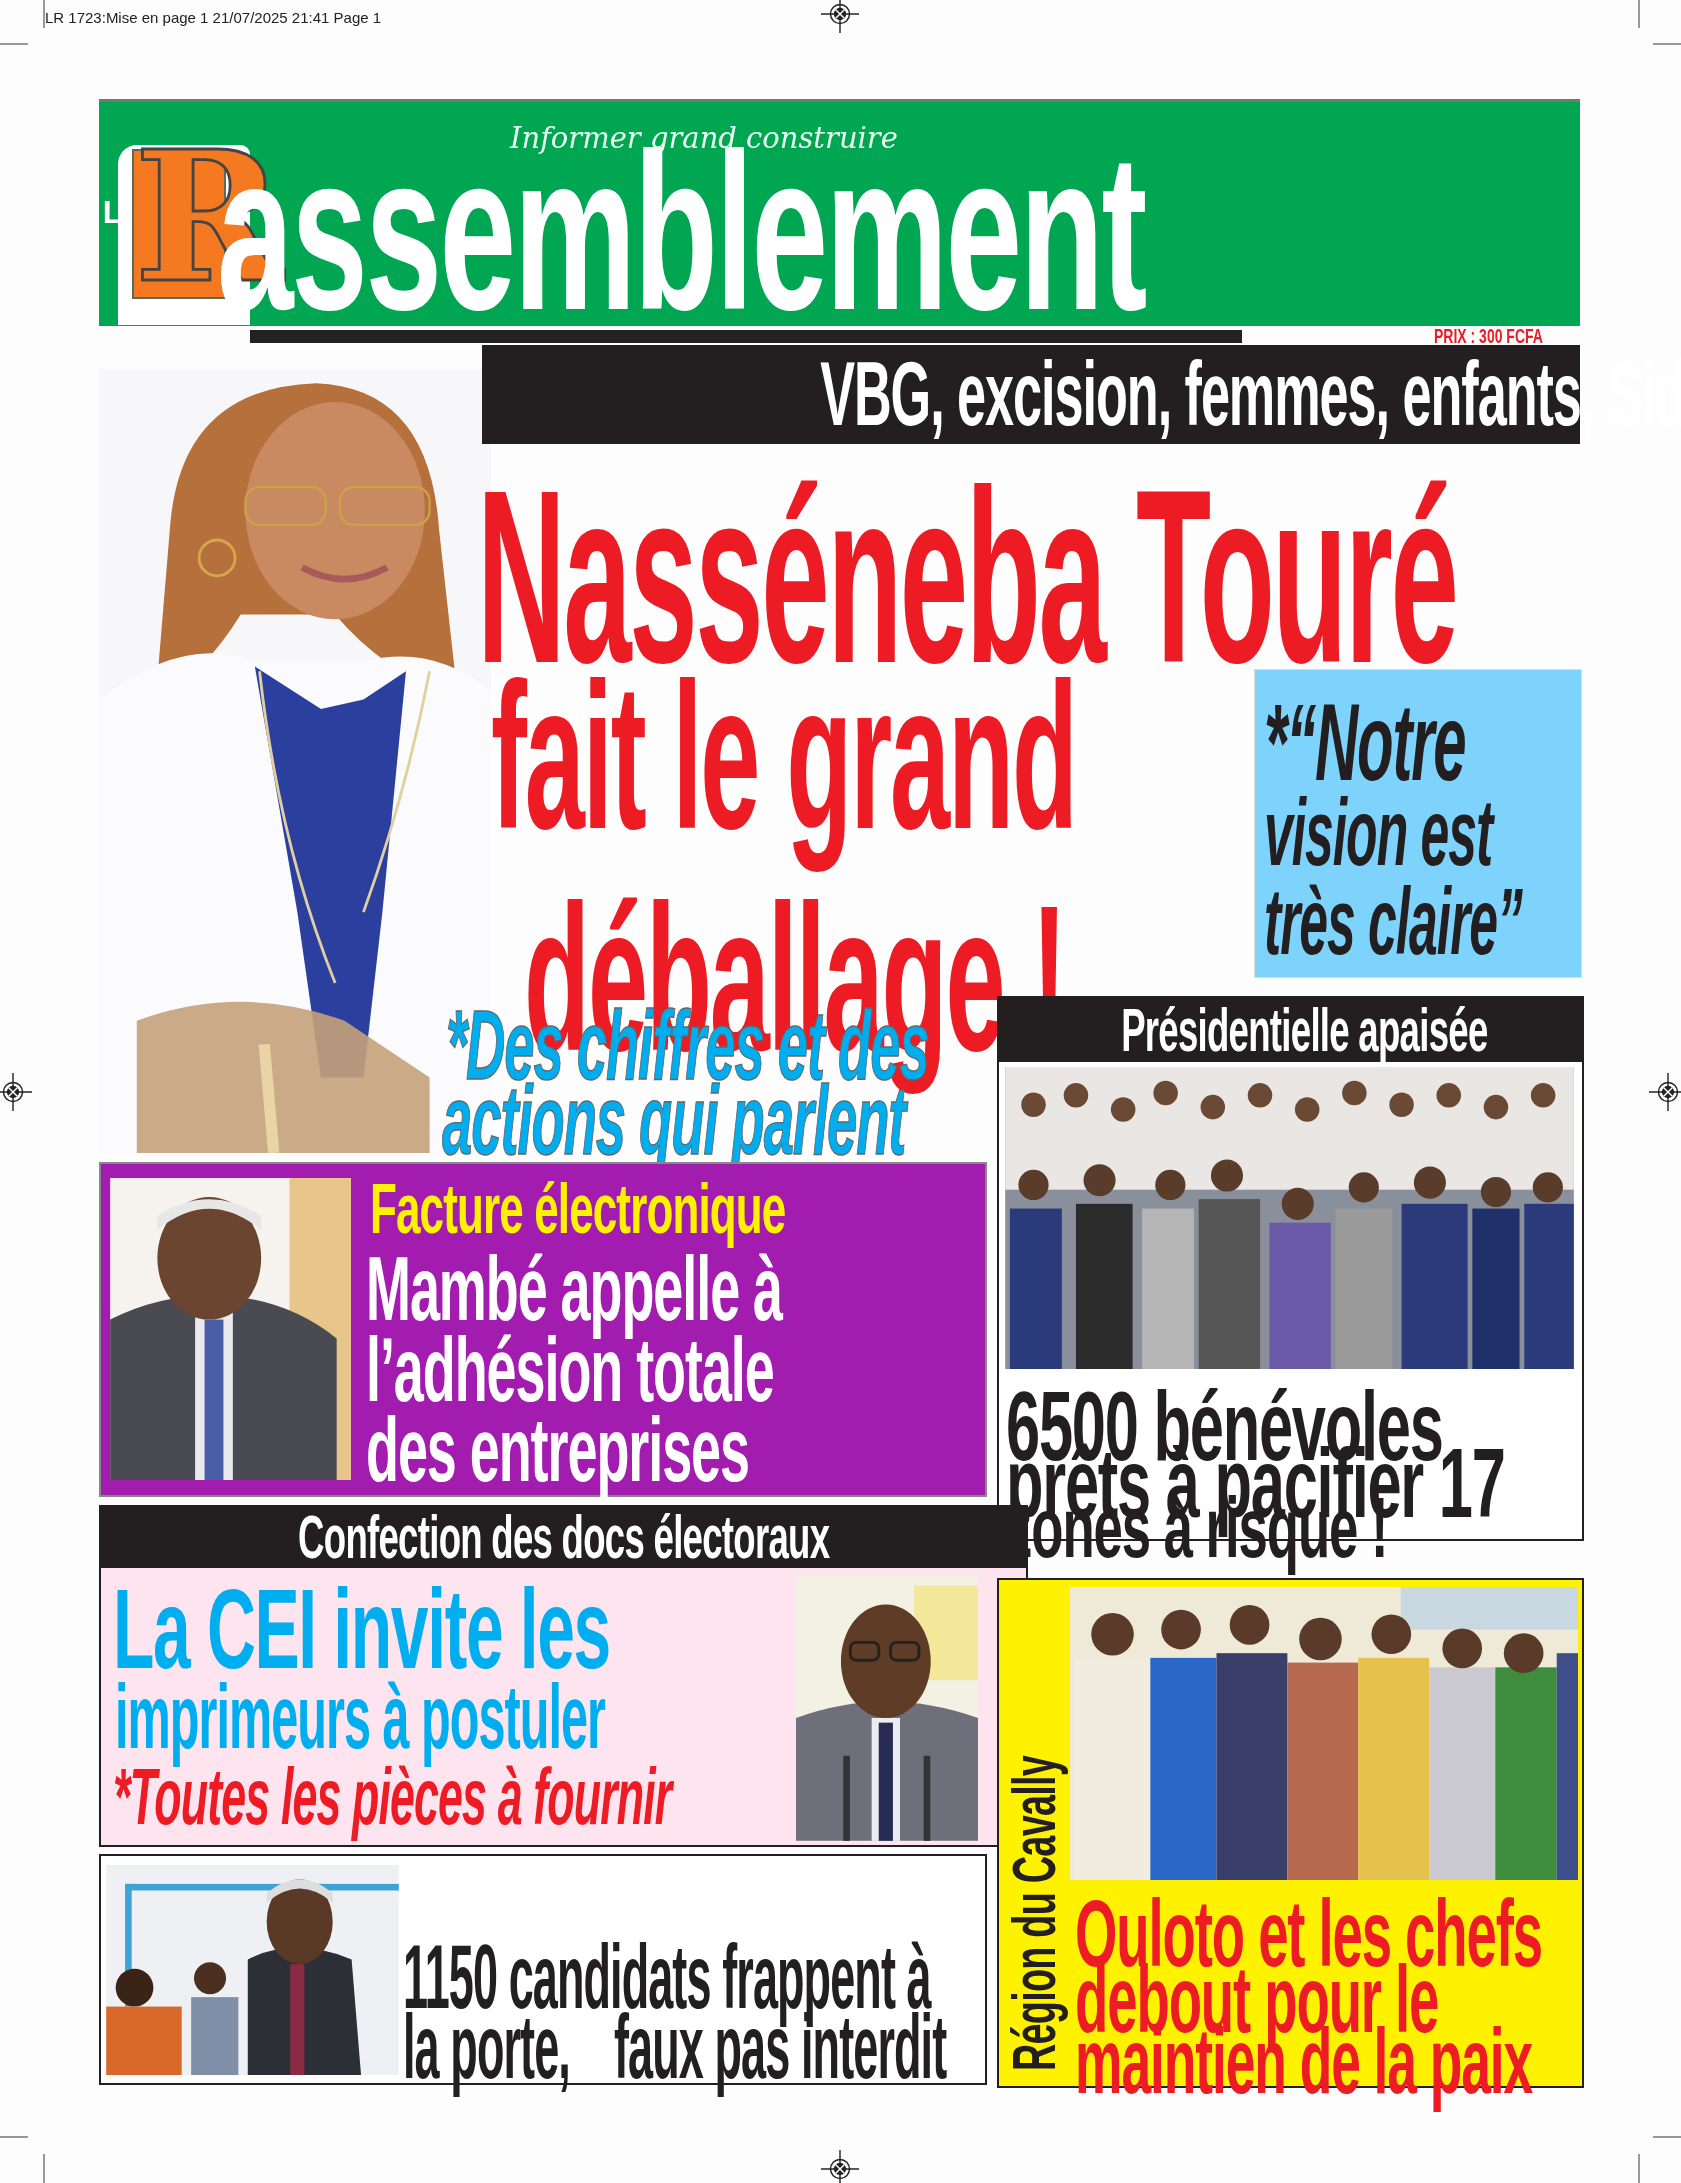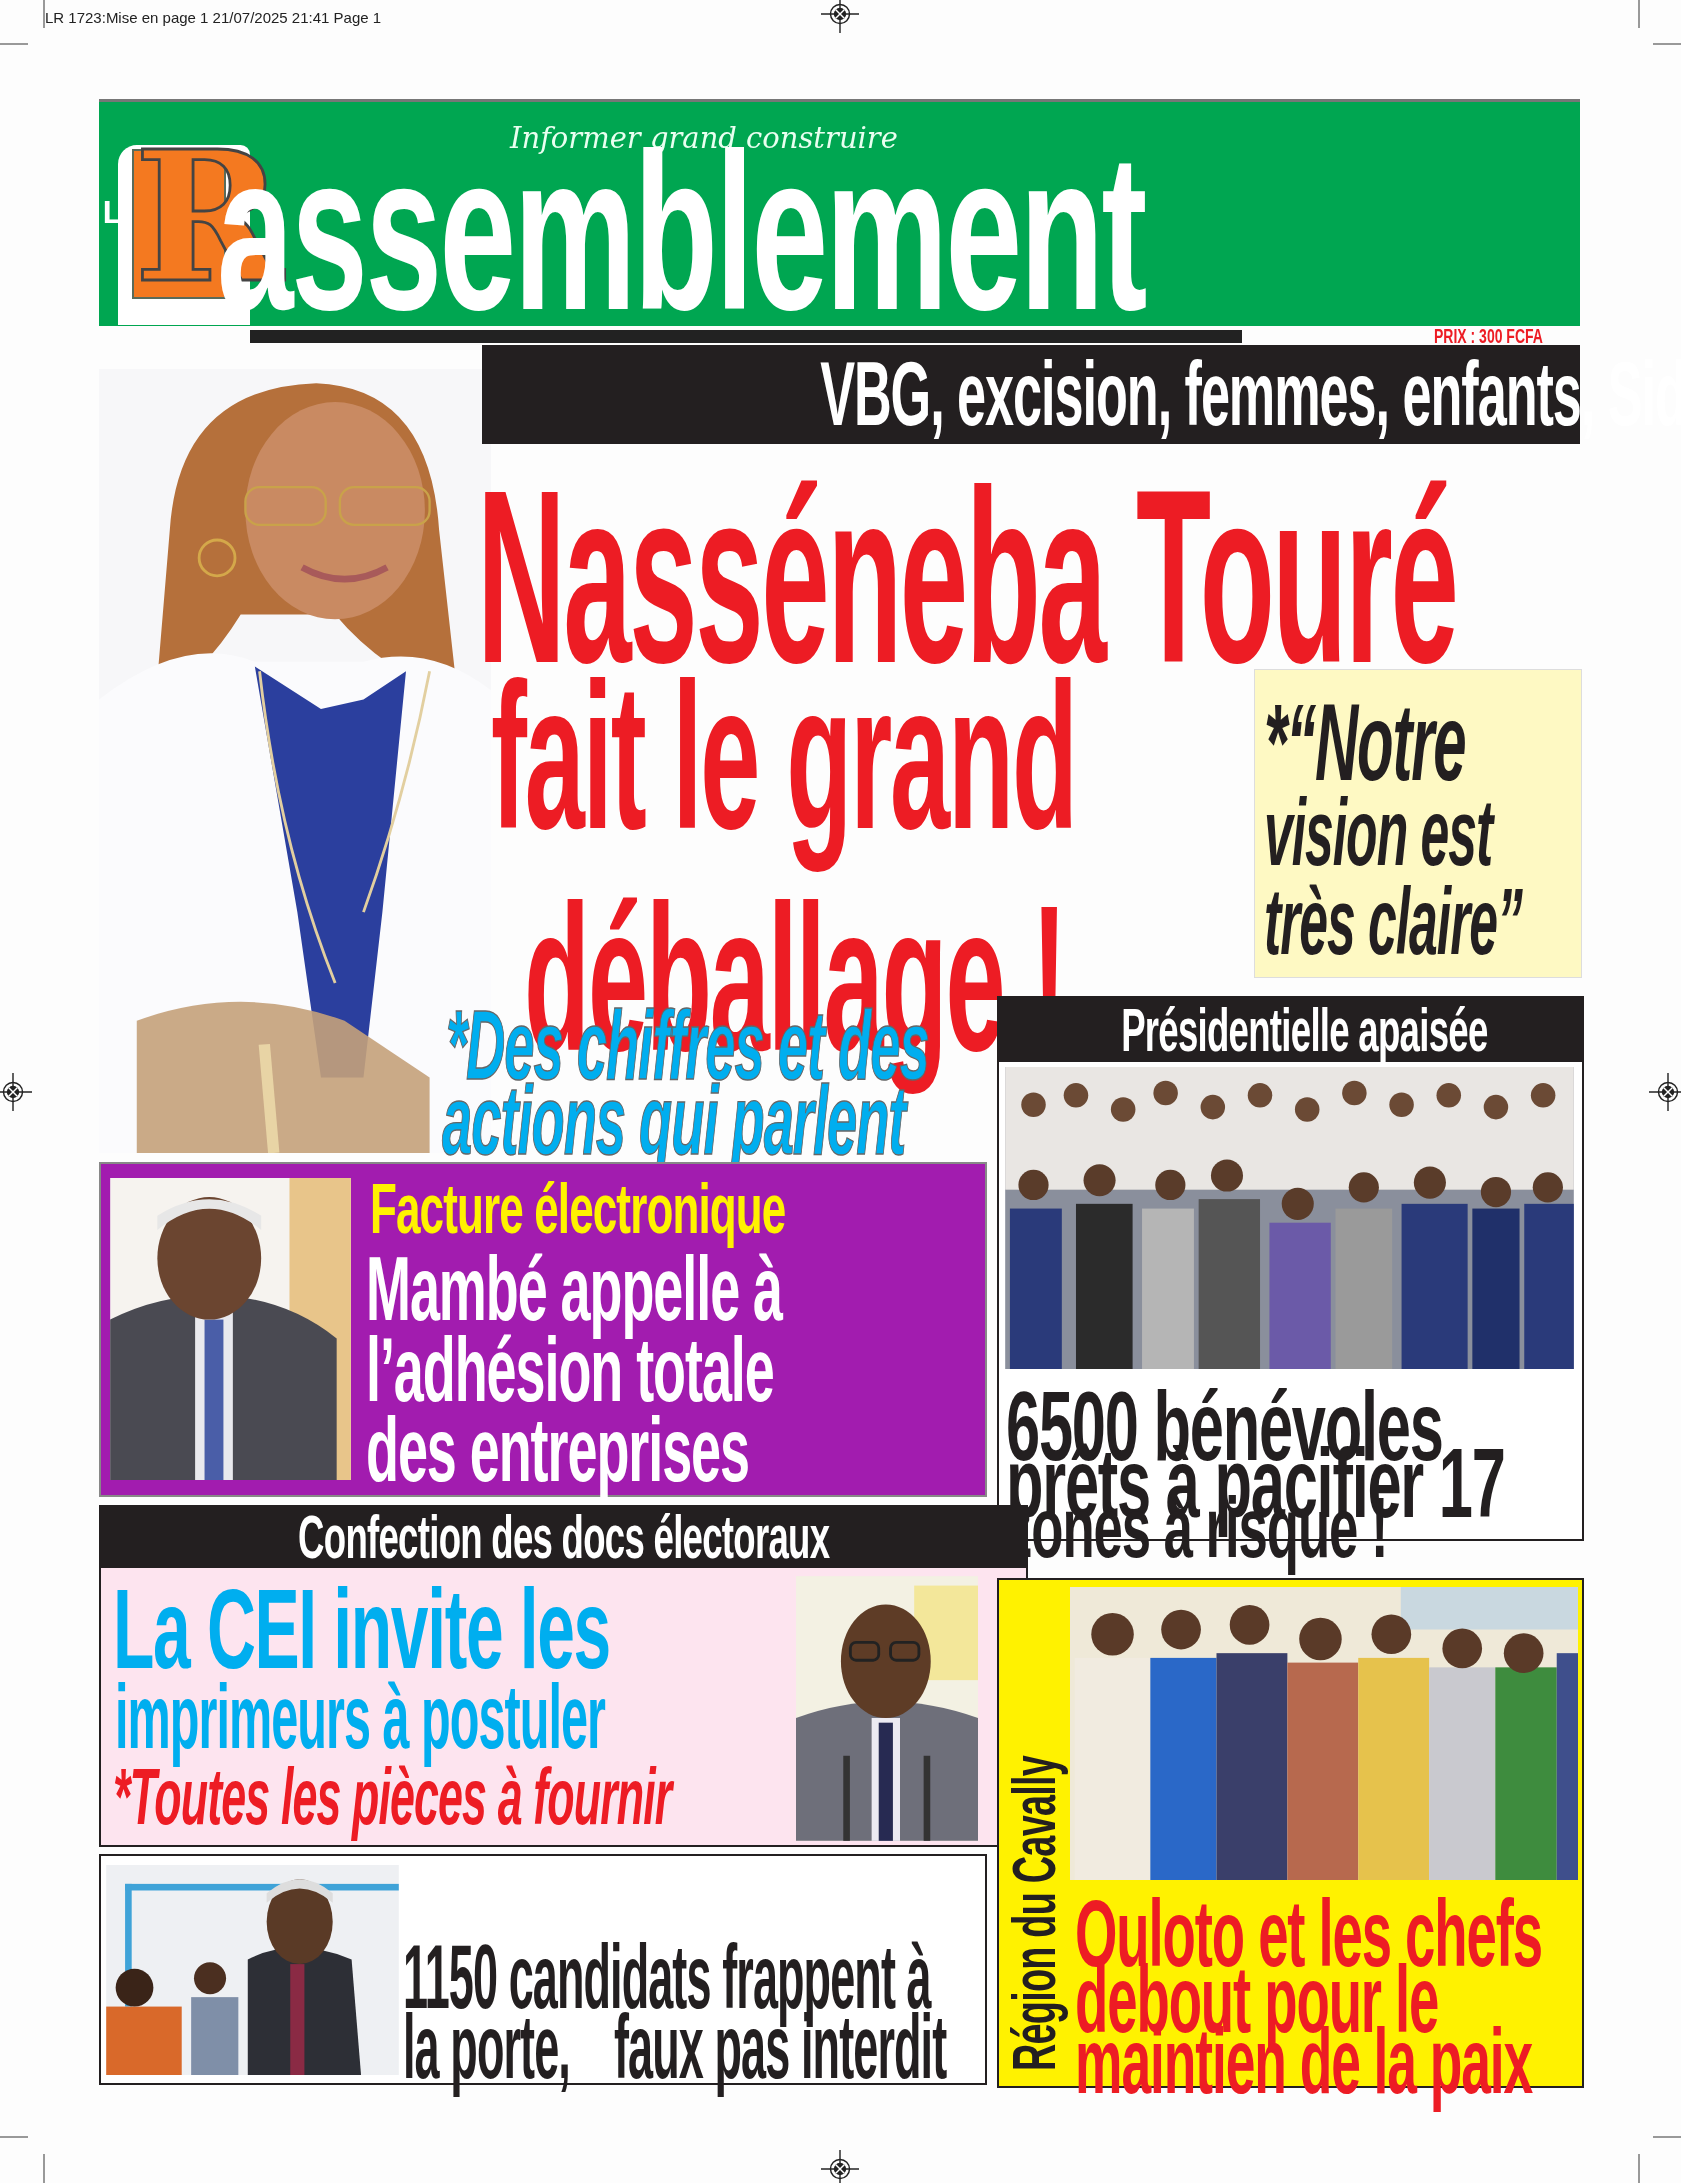--- a/index.html
+++ b/index.html
@@ -26,21 +26,21 @@
   .photo{overflow:hidden;}
   
   #kicker1{left:482px;top:345px;width:1098px;height:99px;background:#231f20;color:#fff;text-align:center;}
   #kicker1 span{font-size:90px;line-height:99px;display:inline-block;transform:scaleX(0.58);transform-origin:center;white-space:nowrap;}
   
   .red{color:#ed1c24;}
   .hl{font-weight:700;line-height:1;white-space:nowrap;transform-origin:left top;}
   #hl1{left:477px;top:454px;font-size:246px;transform:scaleX(0.5);}
   #hl2{left:491px;top:652px;font-size:208px;transform:scaleX(0.52);}
   #hl3{left:524px;top:765px;font-size:208px;transform:scaleX(0.52);}
-  #quote-box{left:1254px;top:669px;width:326px;height:307px;background:#fef9c3;border:1.9px solid #ddd;}
+  #quote-box{left:1254px;top:669px;width:326px;height:307px;background:#7dd3fc;border:1.9px solid #ddd;}
   #quote-box div{position:absolute;left:9.4px;font-weight:700;font-style:italic;color:#231f20;white-space:nowrap;transform-origin:left top;transform:scaleX(0.55);}
   
   .cyan{color:#00aeef;}
   #sub1{left:446px;top:995px;font-size:99px;font-weight:700;font-style:italic;transform:scaleX(0.55);transform-origin:left top;white-space:nowrap;line-height:1;-webkit-text-stroke:1.4px #666;}
   #sub2{left:442px;top:1070px;font-size:99px;font-weight:700;font-style:italic;transform:scaleX(0.55);transform-origin:left top;white-space:nowrap;line-height:1;-webkit-text-stroke:1.4px #666;}
   #pres-box{left:997px;top:996px;width:583px;height:541px;border:2.8px solid #231f20;background:#fff;}
   #pres-head{left:0;top:0;width:100%;height:64px;background:#231f20;color:#fff;text-align:center;}
   #pres-head span{display:inline-block;font-size:61px;line-height:64px;font-weight:700;transform:scaleX(0.6);white-space:nowrap;}
   #pres-photo{left:5.7px;top:69px;width:569px;height:302px;}
   .pres-hl{left:7px;font-size:99px;font-weight:700;color:#231f20;white-space:nowrap;transform:scaleX(0.62);transform-origin:left top;line-height:1;}

